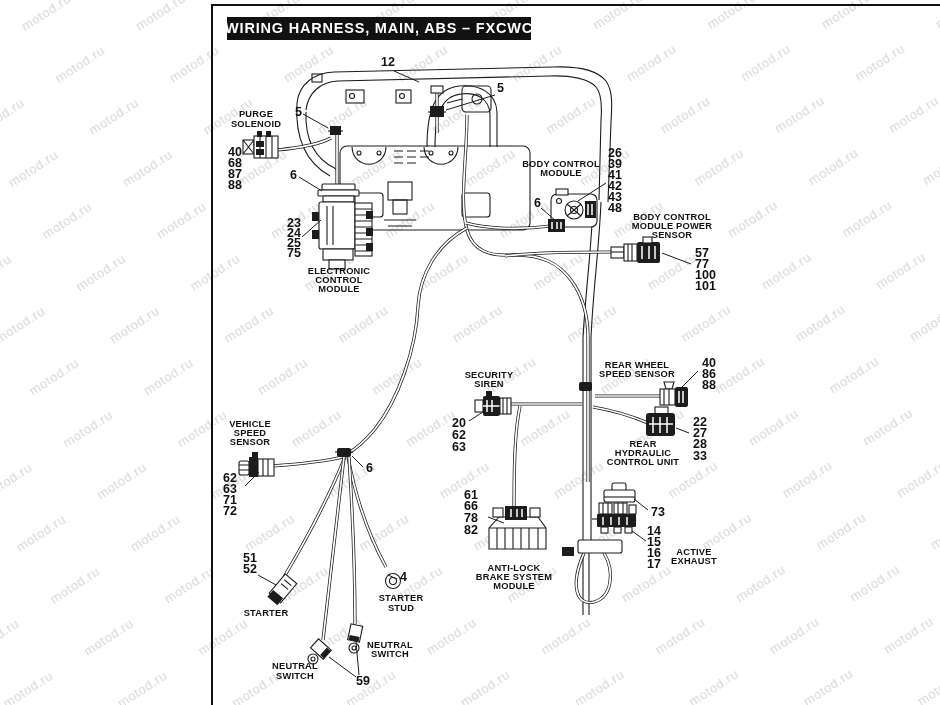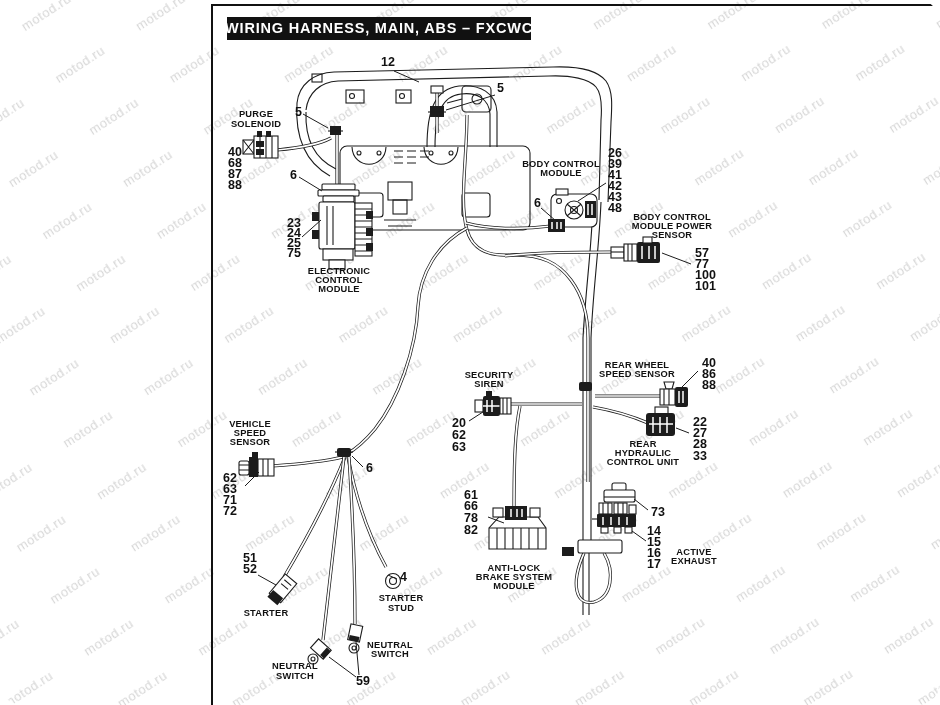--- a/index.html
+++ b/index.html
@@ -1,16 +1,16 @@
 <!DOCTYPE html>
 <html><head>
 <meta charset="utf-8">
 <style>
   html,body{margin:0;padding:0;background:#fff;}
-  #stage{position:relative;width:940px;height:705px;background:#fff;overflow:hidden;font-family:"Liberation Sans",sans-serif;border-radius:22px;}
+  #stage{position:relative;width:940px;height:705px;background:#fff;overflow:hidden;font-family:"Liberation Sans",sans-serif;}
   svg{display:block;}
   .ln{stroke:#1c1c1c;stroke-width:1.1;fill:none;}
   .lnf{stroke:#1c1c1c;stroke-width:1.1;fill:#ffffff;}
   .bk{fill:#1c1c1c;stroke:none;}
   .ws{stroke:#ffffff;stroke-width:1.5;fill:none;}
   .bd{stroke:#111111;stroke-width:2;fill:none;}
   .ld{stroke:#1c1c1c;stroke-width:1;fill:none;}
   .wo{stroke:#1c1c1c;stroke-width:3.2;fill:none;}
   .wi{stroke:#ffffff;stroke-width:1.7;fill:none;}
   text{font-family:"Liberation Sans",sans-serif;fill:#111111;}

